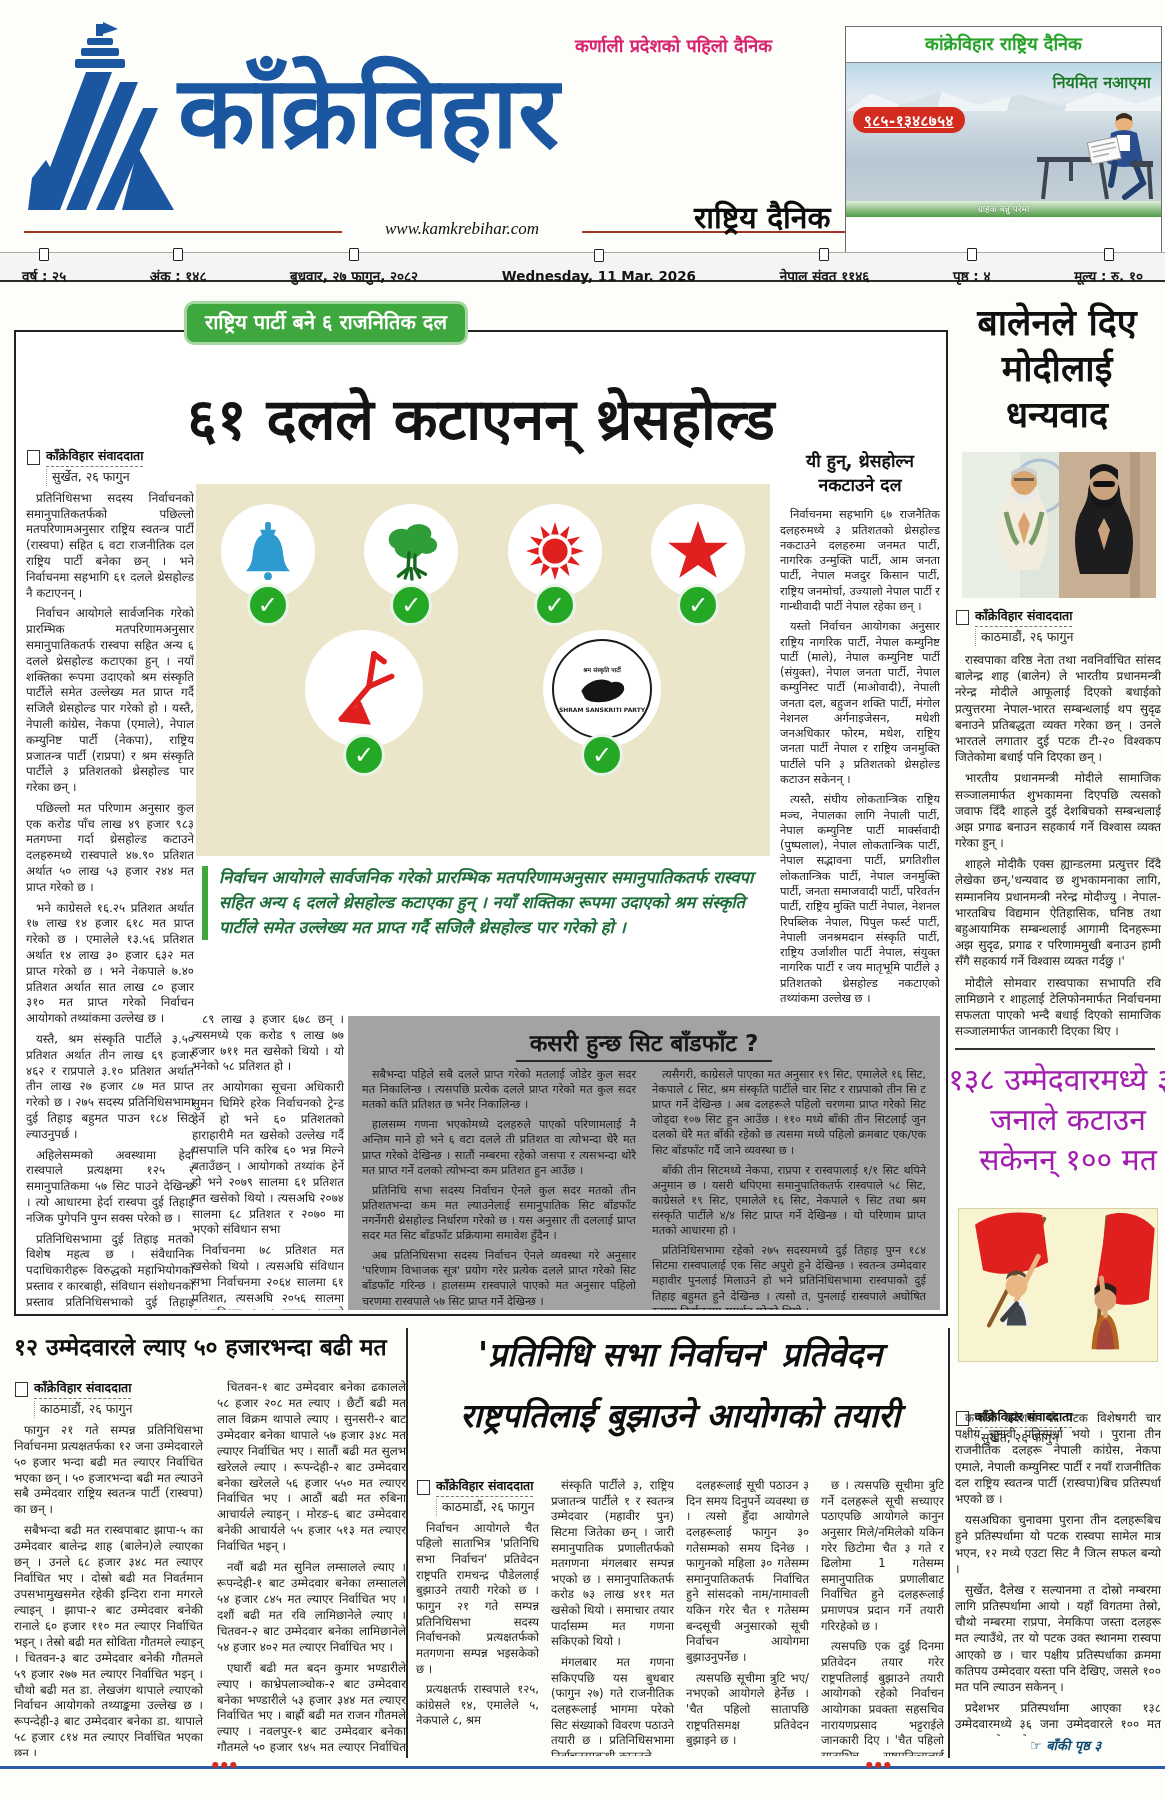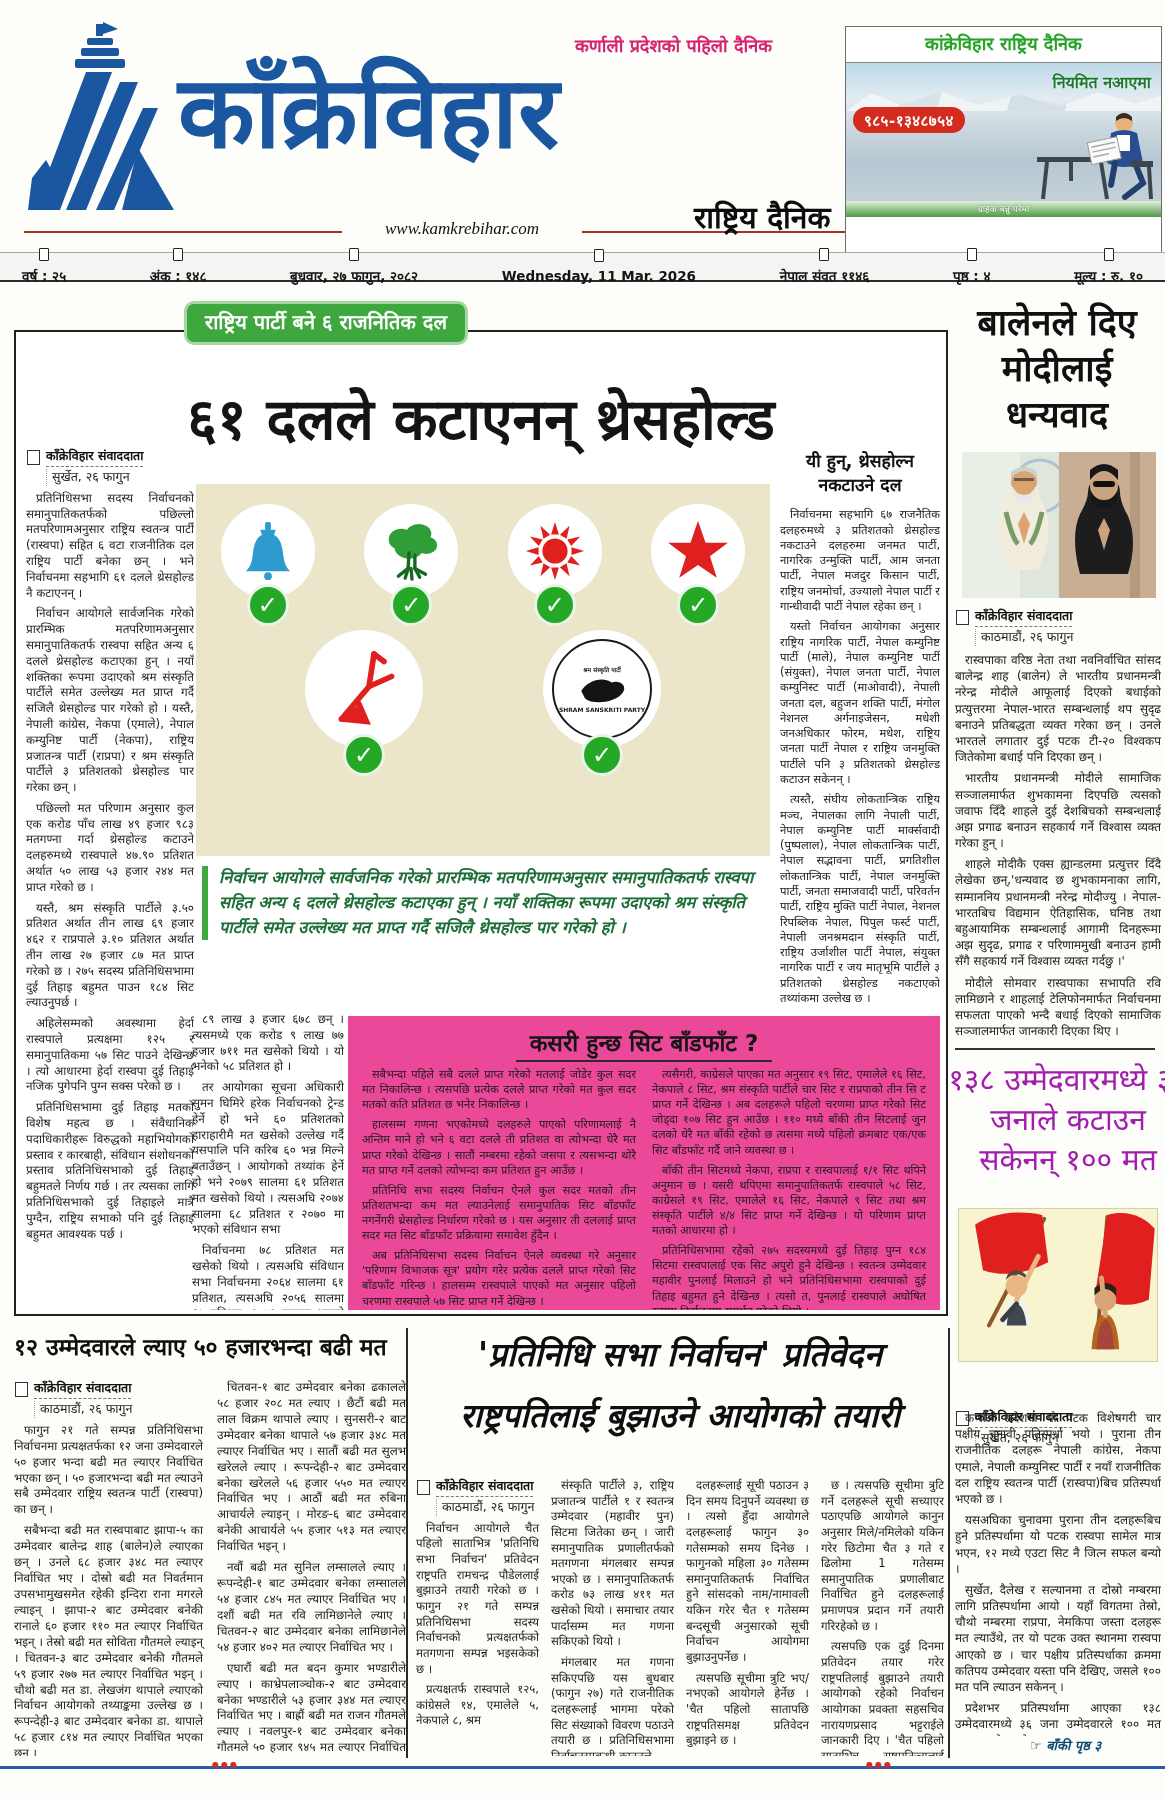--- a/index.html
+++ b/index.html
@@ -16,21 +16,21 @@
   .subtitle{left:694px;top:196px;font-size:30px;font-weight:bold;color:#0c0c0c;white-space:nowrap;}
 
   .adbox{left:845px;top:26px;width:317px;height:236px;border:1px solid #6c6c6c;background:#fff;}
   .ad-head{height:36px;line-height:34px;text-align:center;color:#27a329;font-size:18px;font-weight:bold;border-bottom:1px solid #888;}
   .ad-body{position:relative;height:138px;overflow:hidden;
     background:linear-gradient(180deg,#bcd8e8 0%,#e3ecf1 26%,#cdd9e1 45%,#b7c7d2 70%,#c3d0d8 100%);}
   .mtn{position:absolute;left:0;top:26px;width:100%;height:22px;
     background:linear-gradient(105deg,#f2f5f7 0 18%,#d7e2e9 18% 30%,#eef3f5 30% 52%,#d4dfe6 52% 70%,#f0f4f6 70%);
     clip-path:polygon(0 100%,8% 20%,18% 75%,30% 10%,42% 70%,55% 25%,68% 80%,80% 15%,92% 65%,100% 30%,100% 100%);}
   .ad-sub{position:absolute;right:10px;top:8px;color:#1c7a2e;font-weight:bold;font-size:16px;text-shadow:0 0 2px #fff;}
-  .ad-phone{position:absolute;left:7px;top:44px;background:#d42b1f;color:#fff;font-weight:bold;font-size:15px;padding:3px 11px;border-radius:14px;letter-spacing:.5px;}
+  .ad-phone{position:absolute;left:7px;top:44px;background:#d42b1f;color:#fff;font-weight:bold;font-size:15px;padding:3px 11px;border-radius:14px;letter-spacing:.5px;text-decoration:underline;}
   .ad-man{position:absolute;right:2px;bottom:0;}
   .ad-foot{height:16px;line-height:16px;background:linear-gradient(180deg,#dff0da,#4f9a46);color:#fff;font-size:9px;text-align:center;text-shadow:0 0 2px #2a5c26;}
 
   
   .infobar{left:0;top:252px;width:1165px;height:30px;border-top:1px solid #a9a9a9;border-bottom:2.5px solid #2b2b2b;
     display:flex;align-items:center;justify-content:space-between;padding:0 22px;background:#f4f4f2;}
   .info-item{display:flex;align-items:center;gap:6px;font-size:13.5px;font-weight:600;color:#141414;white-space:nowrap;flex-direction:column;}
   .doc-ico{width:10px;height:13px;border:1.6px solid #222;background:#fff;border-radius:1px;flex:0 0 auto;}
 
   
@@ -55,21 +55,21 @@
   .check{width:42px;height:42px;border-radius:50%;background:#25a825;border:3px solid #e9f5e9;color:#fff;
          display:flex;align-items:center;justify-content:center;margin:-14px auto 0;position:relative;z-index:2;}
   .check::after{content:"✓";font-size:24px;font-weight:bold;}
   .sym-row2{display:flex;justify-content:center;gap:120px;margin-top:4px;}
   .shram-in{width:100px;height:100px;border:2px solid #1c1c1c;border-radius:50%;display:flex;flex-direction:column;align-items:center;justify-content:center;}
   .shram-t,.shram-b{font-size:6px;font-weight:bold;color:#222;white-space:nowrap;}
 
   .lead-note{position:absolute;left:186px;top:534px;width:564px;border-left:6px solid #3ea83e;padding-left:11px;
              font-style:italic;font-weight:bold;font-size:16.5px;color:#1e6e38;line-height:1.5;text-align:left;}
 
-  .seatbox{position:absolute;left:332px;top:684px;width:592px;height:294px;background:#ec4899;padding:8px 14px;overflow:hidden;}
+  .seatbox{position:absolute;left:332px;top:684px;width:592px;height:294px;background:#a3a3a3;padding:8px 14px;overflow:hidden;}
   .seat-h{text-align:center;margin:2px 0 9px;}
   .seat-h span{font-size:23px;font-weight:bold;color:#151515;border-bottom:2px solid #2a2a2a;padding:0 14px 4px;}
   .seat-cols{display:flex;gap:16px;}
   .seat-col{flex:1;text-align:justify;font-size:11.2px;line-height:1.35;}
   .seat-col p{margin:0 0 5px;text-indent:10px;}
 
   
   .byline{position:relative;padding-left:20px;font-size:12.5px;line-height:1.35;margin-bottom:5px;}
   .np-ico{position:absolute;left:1px;top:2px;width:13px;height:15px;border:1.6px solid #333;background:#fff;}
   .by-name{font-weight:bold;border-bottom:1px dashed #777;display:inline-block;padding-bottom:1px;color:#111;}
@@ -190,20 +190,21 @@
     <div class="lcol">
       <div class="byline">
         <span class="np-ico"></span>
         <span class="by-name">काँक्रेविहार संवाददाता</span>
         <span class="by-place">सुर्खेत, २६ फागुन</span>
       </div>
       <div class="col">
           <p>प्रतिनिधिसभा सदस्य निर्वाचनको समानुपातिकतर्फको पछिल्लो मतपरिणामअनुसार राष्ट्रिय स्वतन्त्र पार्टी (रास्वपा) सहित ६ वटा राजनीतिक दल राष्ट्रिय पार्टी बनेका छन् । भने निर्वाचनमा सहभागि ६१ दलले थ्रेसहोल्ड नै कटाएनन् ।</p>
           <p>निर्वाचन आयोगले सार्वजनिक गरेको प्रारम्भिक मतपरिणामअनुसार समानुपातिकतर्फ रास्वपा सहित अन्य ६ दलले थ्रेसहोल्ड कटाएका हुन् । नयाँ शक्तिका रूपमा उदाएको श्रम संस्कृति पार्टीले समेत उल्लेख्य मत प्राप्त गर्दै सजिलै थ्रेसहोल्ड पार गरेको हो । यस्तै, नेपाली कांग्रेस, नेकपा (एमाले), नेपाल कम्युनिष्ट पार्टी (नेकपा), राष्ट्रिय प्रजातन्त्र पार्टी (राप्रपा) र श्रम संस्कृति पार्टीले ३ प्रतिशतको थ्रेसहोल्ड पार गरेका छन् ।</p>
           <p>पछिल्लो मत परिणाम अनुसार कुल एक करोड पाँच लाख ४९ हजार ९८३ मतगण्ना गर्दा थ्रेसहोल्ड कटाउने दलहरुमध्ये रास्वपाले ४७.९० प्रतिशत अर्थात ५० लाख ५३ हजार २४४ मत प्राप्त गरेको छ ।</p>
+          <p>भने काग्रेसले १६.२५ प्रतिशत अर्थात १७ लाख १४ हजार ६१८ मत प्राप्त गरेको छ । एमालेले १३.५६ प्रतिशत अर्थात १४ लाख ३० हजार ६३२ मत प्राप्त गरेको छ । भने नेकपाले ७.४० प्रतिशत अर्थात सात लाख ८० हजार ३१० मत प्राप्त गरेको निर्वाचन आयोगको तथ्यांकमा उल्लेख छ ।</p>
           <p>यस्तै, श्रम संस्कृति पार्टीले ३.५० प्रतिशत अर्थात तीन लाख ६९ हजार ४६२ र राप्रपाले ३.१० प्रतिशत अर्थात तीन लाख २७ हजार ८७ मत प्राप्त गरेको छ । २७५ सदस्य प्रतिनिधिसभामा दुई तिहाइ बहुमत पाउन १८४ सिट ल्याउनुपर्छ ।</p>
           <p>अहिलेसम्मको अवस्थामा हेर्दा रास्वपाले प्रत्यक्षमा १२५ र समानुपातिकमा ५७ सिट पाउने देखिन्छ । त्यो आधारमा हेर्दा रास्वपा दुई तिहाई नजिक पुगेपनि पुग्न सक्स परेको छ ।</p>
           <p>प्रतिनिधिसभामा दुई तिहाइ मतको विशेष महत्व छ । संवैधानिक पदाधिकारीहरू विरुद्धको महाभियोगको प्रस्ताव र कारबाही, संविधान संशोधनको प्रस्ताव प्रतिनिधिसभाको दुई तिहाइ बहुमतले निर्णय गर्छ । तर त्यसका लागि प्रतिनिधिसभाको दुई तिहाइले मात्रै पुग्दैन, राष्ट्रिय सभाको पनि दुई तिहाइ बहुमत आवश्यक पर्छ ।</p>
         </div>
     </div>
 
     <div class="beige">
       <div class="sym-row1">
         <div class="sym">
           <div class="sym-circle">

